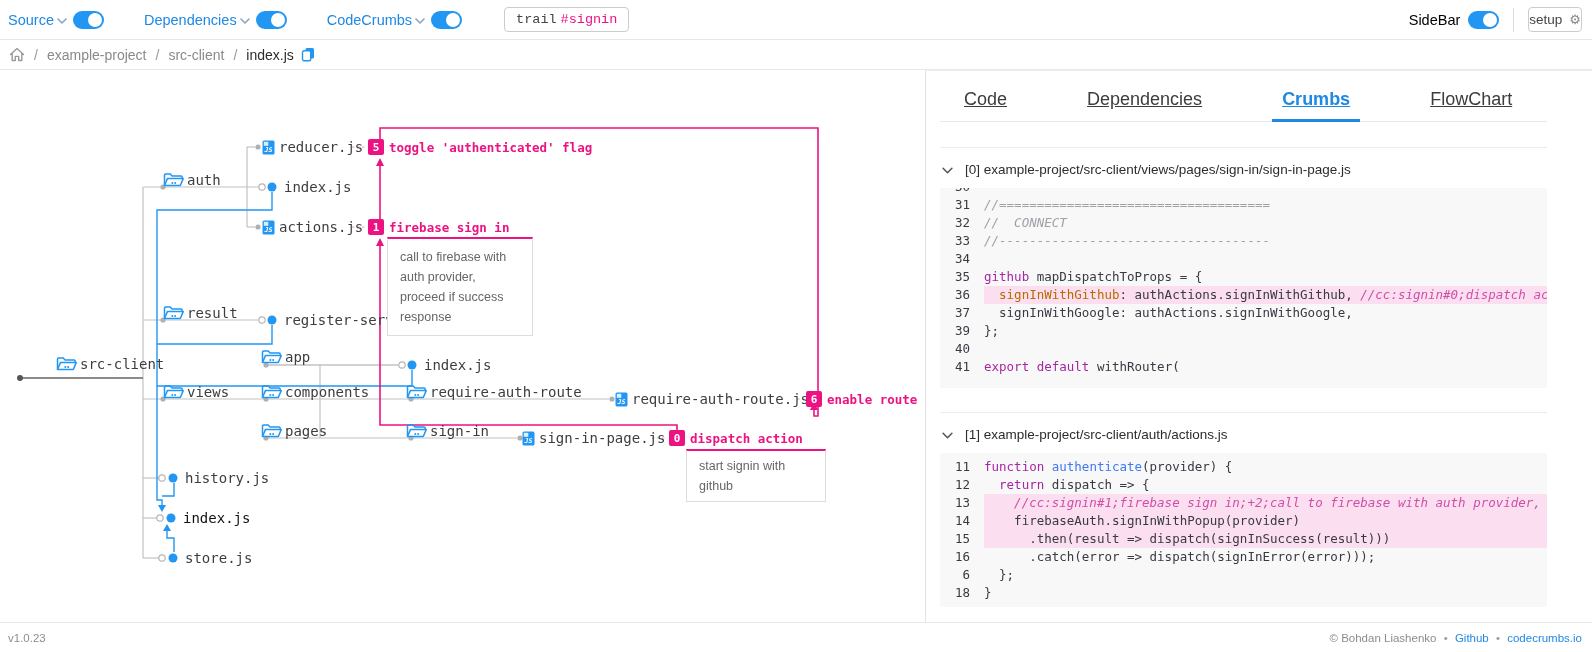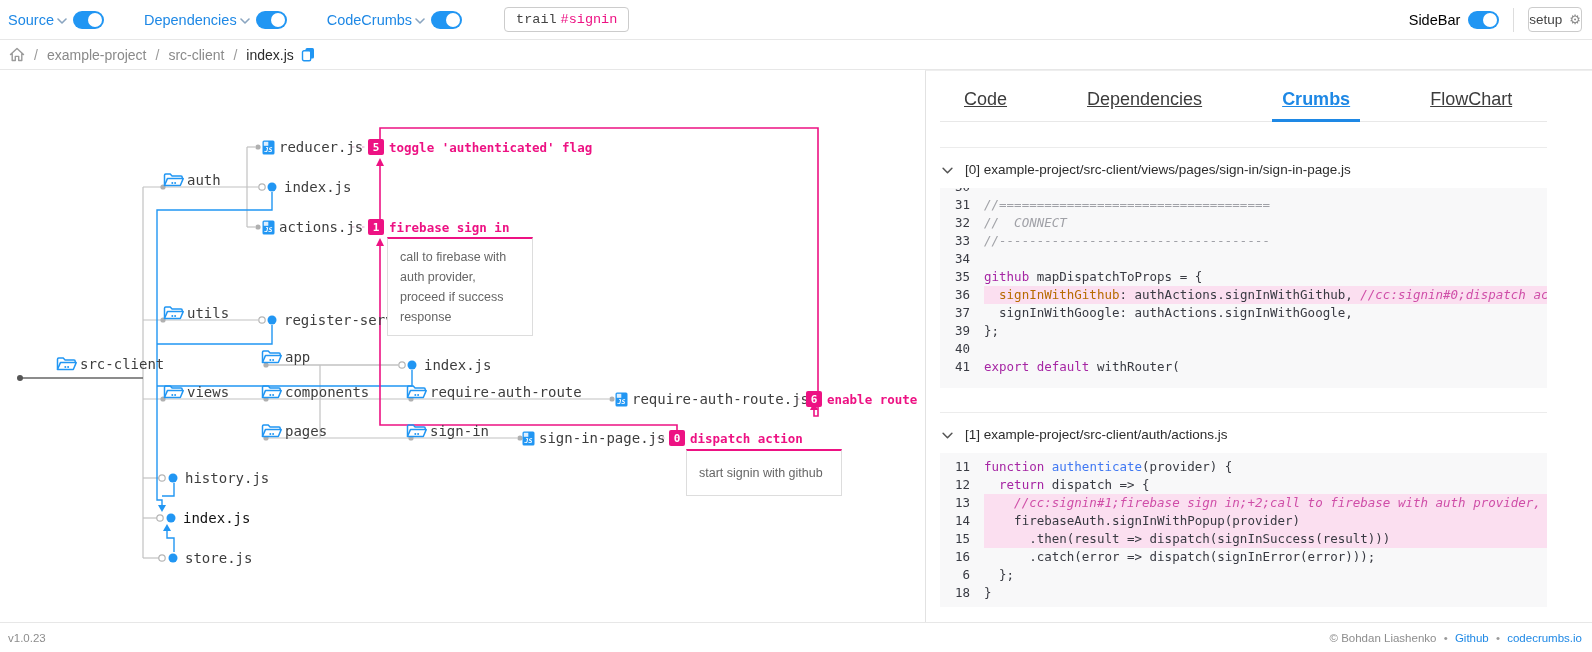--- a/index.html
+++ b/index.html
@@ -302,21 +302,21 @@
       <div class="node" style="left:261px;top:157px">
         <svg width="15" height="15">
             <use href="#ic-jsfile"></use>
           </svg>
         <span class="lbl">actions.js</span>
       </div>
       <div class="node" style="left:163px;top:243px">
         <svg width="21" height="16">
             <use href="#ic-folder"></use>
           </svg>
-        <span class="lbl">utils</span>
+        <span class="lbl">result</span>
       </div>
       <div class="node" style="left:281px;top:250px">
         <span class="lbl">register-service-worker.js</span>
       </div>
       <div class="node" style="left:261px;top:287px">
         <svg width="21" height="16">
             <use href="#ic-folder"></use>
           </svg>
         <span class="lbl">app</span>
       </div>
@@ -380,21 +380,21 @@
 
       <div class="crumb-badge" style="left:376px;top:157px">1</div>
       <div class="crumb-label" style="left:389px;top:157px">firebase sign in</div>
       <div class="crumb-tip" style="left:387px;top:167px;width:146px">call to firebase with auth provider, proceed if success response</div>
 
       <div class="crumb-badge" style="left:814px;top:329px">6</div>
       <div class="crumb-label" style="left:827px;top:329px">enable route</div>
 
       <div class="crumb-badge" style="left:677px;top:368px">0</div>
       <div class="crumb-label" style="left:690px;top:368px">dispatch action</div>
-      <div class="crumb-tip" style="left:686px;top:379px;width:156px;padding:12px 12px">start signin with github</div>
+      <div class="crumb-tip" style="left:686px;top:379px;width:140px;padding:5px 12px">start signin with github</div>
     </div>
 
     <aside class="panel">
       <div class="tabs">
         <span class="tab">Code</span>
         <span class="tab">Dependencies</span>
         <span class="tab active">Crumbs</span>
         <span class="tab">FlowChart</span>
       </div>
 

